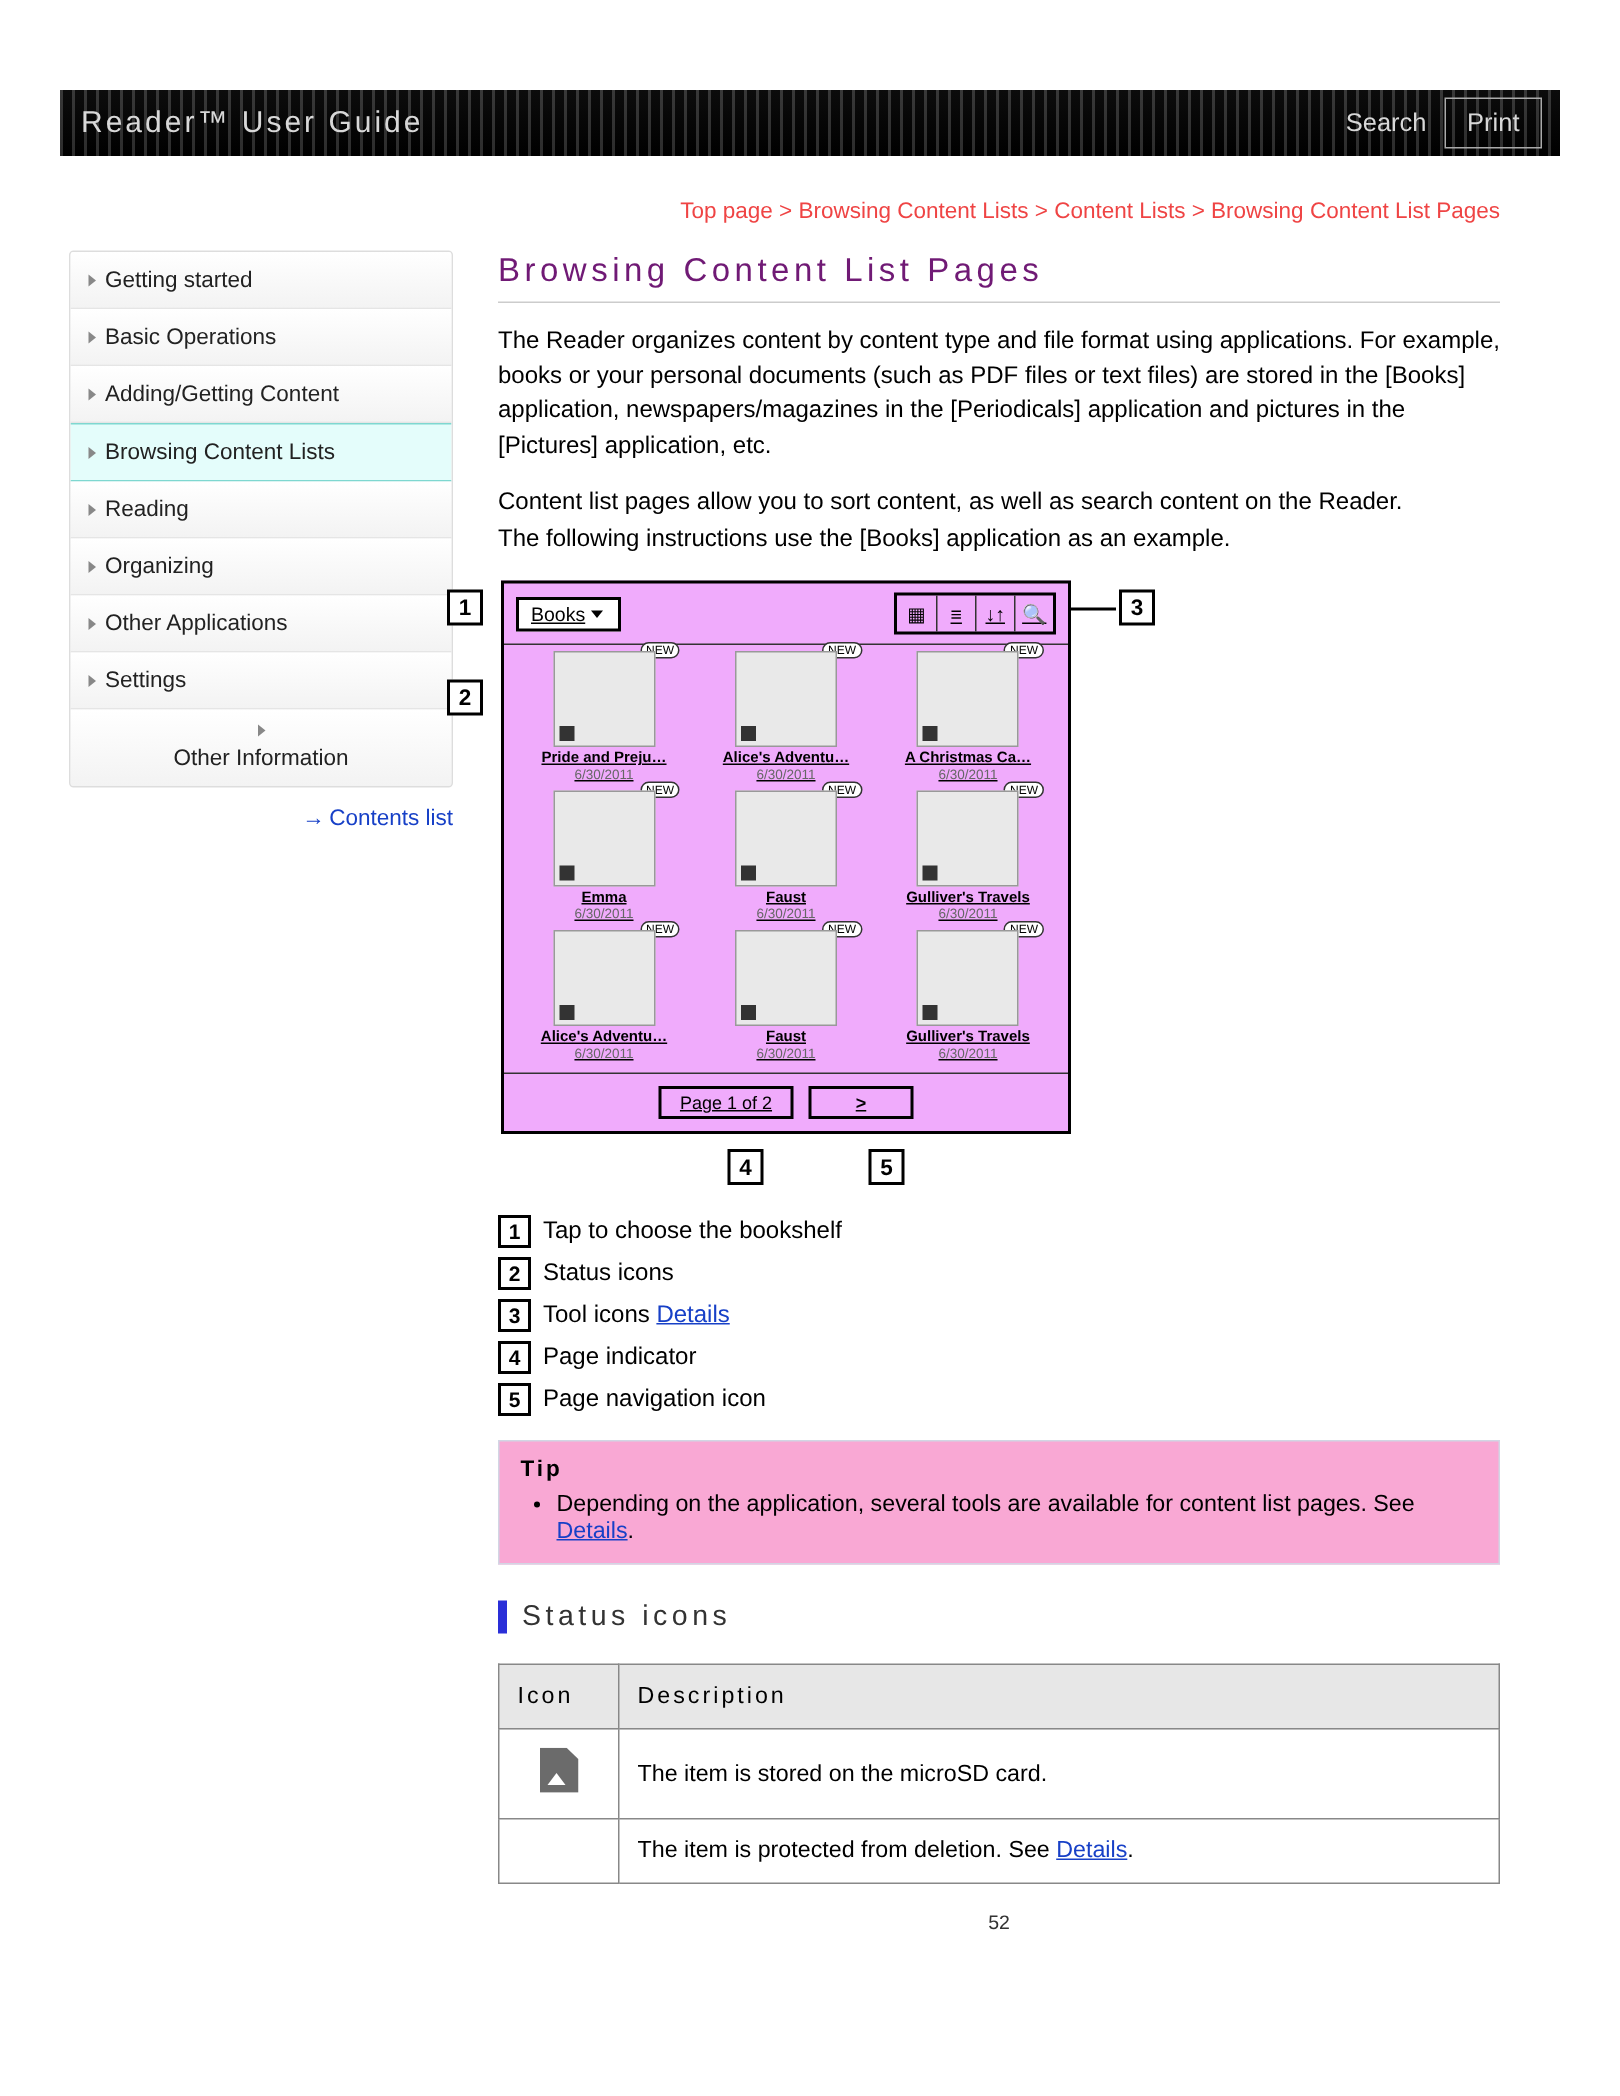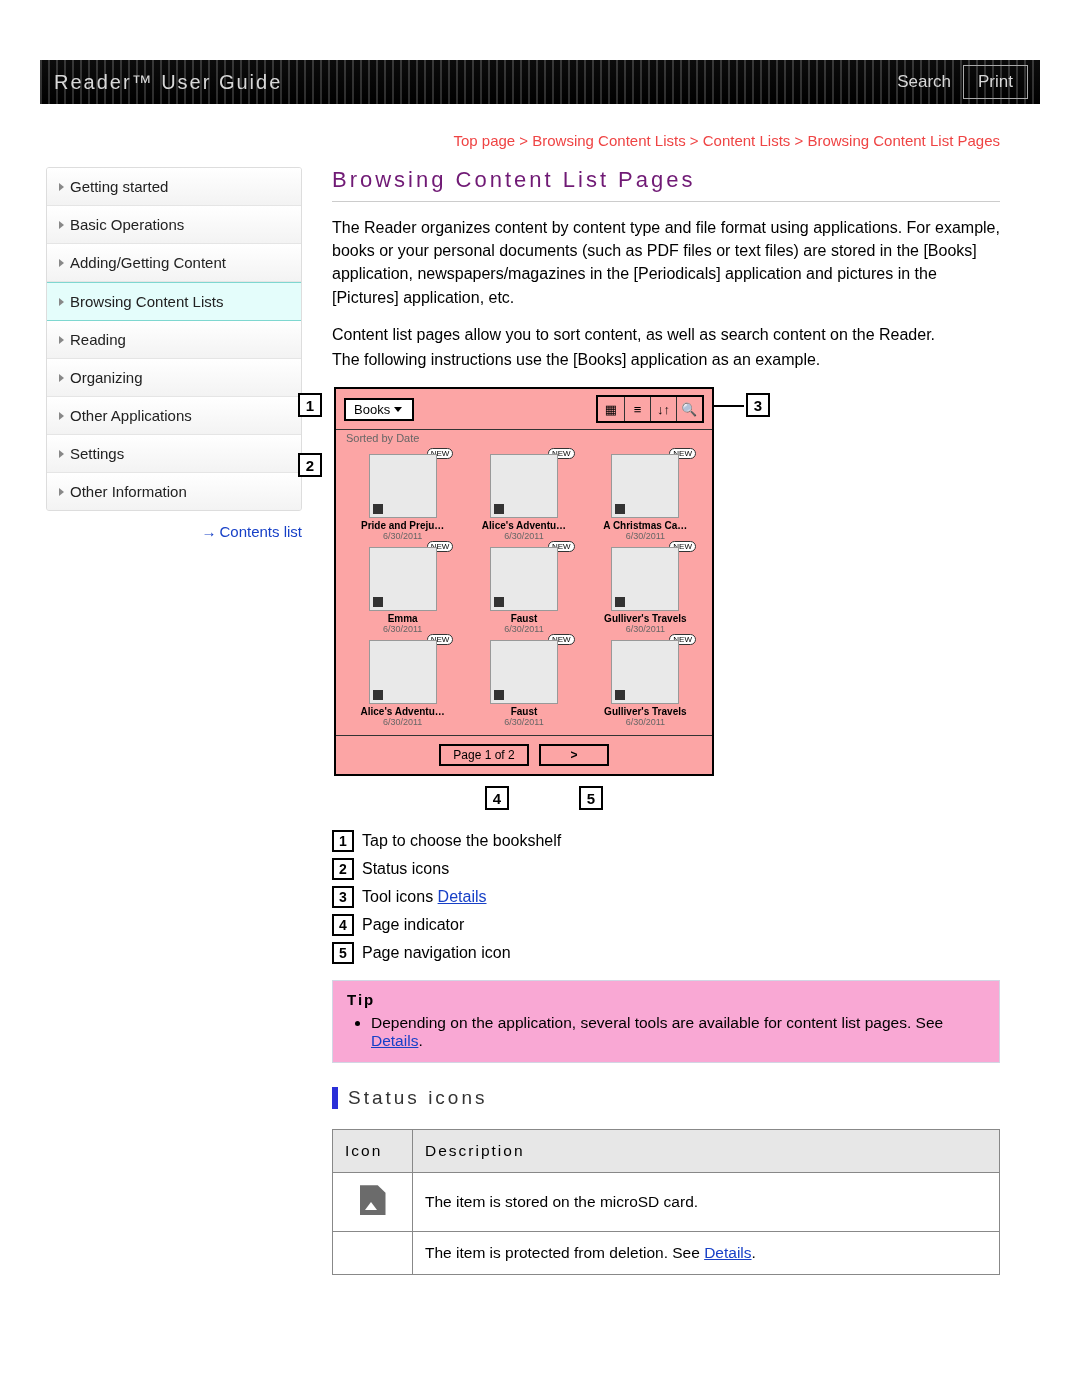--- a/index.html
+++ b/index.html
@@ -12,33 +12,33 @@
   .topbar::before { content:""; position:absolute; inset:0; background: linear-gradient(#222,#000); opacity:.35; }
   .topbar-title { color:#d8d8d8; font-size:20px; letter-spacing:2px; z-index:1; font-weight:400; }
   .topbar-right { display:flex; align-items:center; gap:12px; z-index:1; }
   .search-label { color:#d8d8d8; font-size:17px; }
   .print-btn { border:1px solid #aaa; color:#d8d8d8; background:transparent; padding:6px 14px; font-size:17px; }
   .breadcrumb { text-align:right; color:#ef4444; font-size:15px; margin: 28px 40px 18px 0; }
   .layout { display:flex; gap:30px; padding: 0 40px 40px 6px; }
   .sidebar { width: 256px; flex: 0 0 256px; }
   .navlist { border:1px solid #ddd; border-radius:3px; overflow:hidden; background: linear-gradient(#fefefe,#f1f1f1); }
   .navitem { padding:10px 12px; border-bottom:1px solid #e5e5e5; font-size:15px; color:#222; display:flex; align-items:center; gap:6px; background: linear-gradient(#fff,#f3f3f3); cursor:pointer; }
-  .navitem:last-child { border-bottom:none; }
+  .navitem:last-child { border-bottom:none;flex-direction:column; }
   .navitem.active { background:#e4fdfb; border:1px solid #7ed7d0; border-left:none; border-right:none; }
   .tri { width:0; height:0; border-top:4px solid transparent; border-bottom:4px solid transparent; border-left:5px solid #888; display:inline-block; }
   .contents-link { text-align:right; margin-top:12px; font-size:15px; }
   .contents-link a { color:#1740c7; text-decoration:none; }
   .arrow-right { color:#1740c7; font-weight:bold; margin-right:3px; }
   .main { flex:1; min-width:0; }
   h1.section-title { font-size:22px; color:#701a75; letter-spacing:3px; font-weight:400; margin-bottom:10px; border-bottom:1px solid #ccc; padding-bottom:8px; }
   .body-text { font-size:16px; line-height:1.45; margin:14px 0; }
 
   
   .device-wrap { position:relative; width:380px; margin:16px 0 10px 2px; }
-  .device { border:2px solid #000; background:#fca5a5; }
+  .device { border:2px solid #000; background:#f0abfc;text-decoration:underline; }
   .device-top { display:flex; align-items:center; justify-content:space-between; padding:6px 8px; border-bottom:1px solid #333; }
   .books-dd { border:2px solid #000; padding:2px 10px 2px 8px; font-size:13px; display:inline-flex; align-items:center; gap:4px; background:#fff; }
   .books-dd .caret { width:0;height:0;border-left:4px solid transparent;border-right:4px solid transparent;border-top:5px solid #000; }
   .toolbox { border:2px solid #000; display:flex; }
   .tool { width:26px; height:24px; border-left:1px solid #333; display:flex; align-items:center; justify-content:center; font-size:13px; }
   .tool:first-child { border-left:none; }
   .sorted { font-size:11px; color:#666; padding:2px 10px 6px 10px; }
   .grid { display:grid; grid-template-columns: repeat(3, 1fr); gap:6px 8px; padding:4px 10px 8px 10px; }
   .book { position:relative; }
   .cover { width:68px; height:64px; background:#e9e9e9; border:1px solid #999; margin:0 auto; position:relative; }
@@ -152,21 +152,20 @@
                 <span>Books</span>
                 <span class="caret"></span>
               </span>
             <span class="toolbox">
               <span class="tool">▦</span>
               <span class="tool">≡</span>
               <span class="tool">↓↑</span>
               <span class="tool">🔍</span>
             </span>
           </div>
-          <div class="sorted">Sorted by Date</div>
           <div class="grid">
             <div class="book">
                 <span class="new">NEW</span>
                 <div class="cover"></div>
                 <div class="btitle">Pride and Preju…</div>
                 <div class="bdate">6/30/2011</div>
               </div>
             <div class="book">
                 <span class="new">NEW</span>
                 <div class="cover"></div>
@@ -271,15 +270,16 @@
             <td style="text-align:center"><span class="sd-icon"></span></td>
             <td>The item is stored on the microSD card.</td>
           </tr>
           <tr>
             <td></td>
             <td><span>The item is protected from deletion. See </span><a href="#" class="link">Details</a><span>.</span></td>
           </tr>
         </tbody>
       </table>
 
+      <div class="page-num">52</div>
     </main>
   </div>
 </div>
 
 </body></html>

